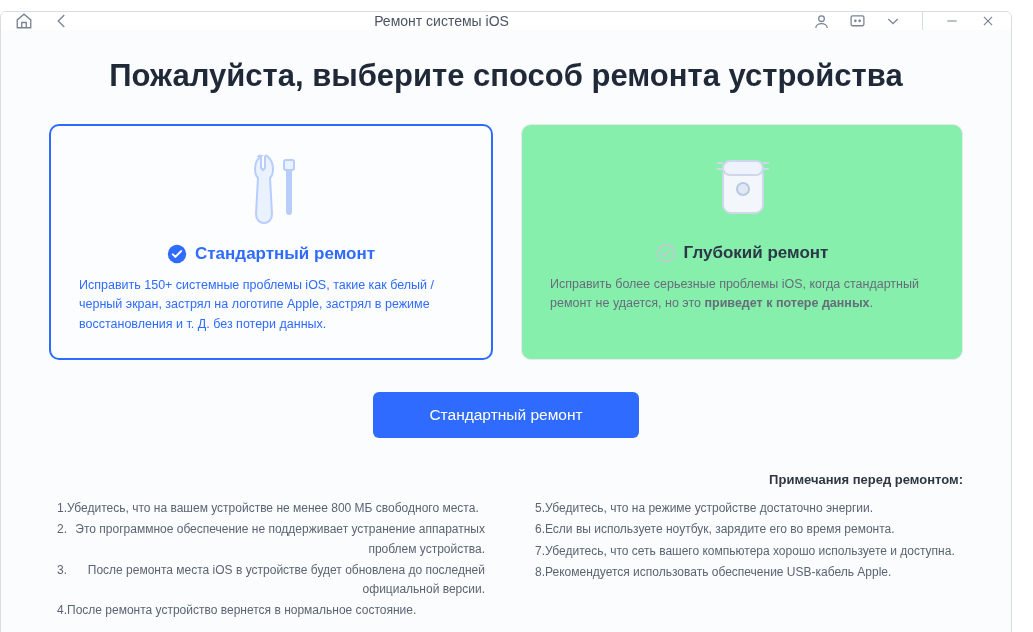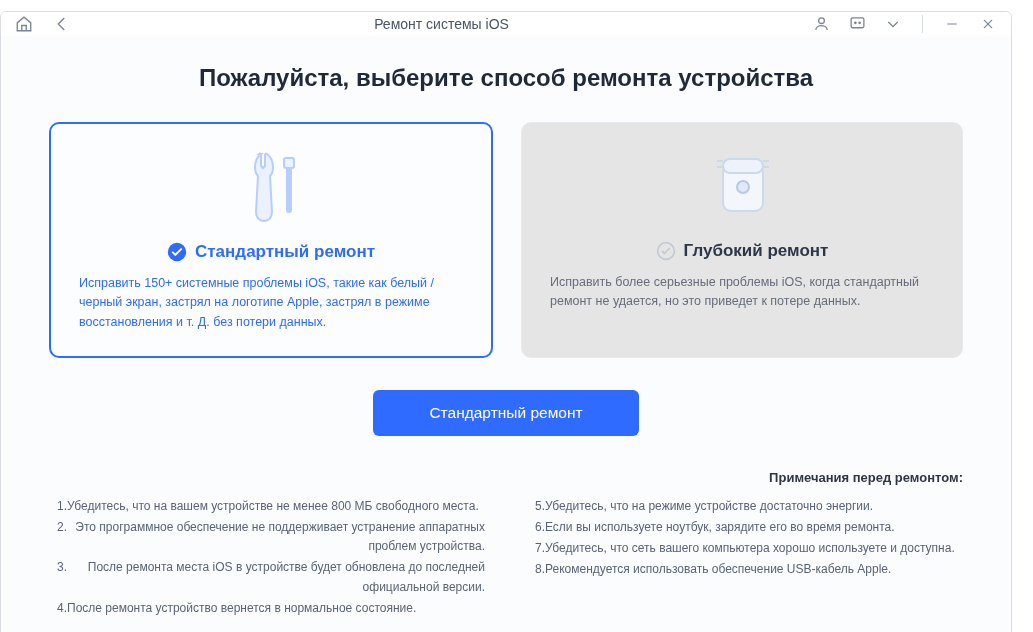--- a/index.html
+++ b/index.html
@@ -7,34 +7,34 @@
   .window { width: 1012px; height: 632px; border: 1px solid #d9dde3; border-radius: 6px; overflow: hidden; display: flex; flex-direction: column; background: #fbfcfe; margin-top: 11px; }
   
   .titlebar { height: 44px; display: flex; align-items: center; padding: 0 14px; background: #fff; }
   .tb-left { display: flex; align-items: center; gap: 20px; }
   .tb-center { flex: 1; text-align: center; font-size: 14px; color: #4b5563; }
   .tb-right { display: flex; align-items: center; gap: 18px; }
   .tb-icon { width: 18px; height: 18px; display: flex; align-items: center; justify-content: center; color: #7a8494; cursor: pointer; }
   .tb-divider { width: 1px; height: 18px; background: #d6dbe2; margin: 0 2px; }
   
   .content { flex: 1; padding: 28px 48px 22px; display: flex; flex-direction: column; }
-  .page-title { text-align: center; font-size: 24px; font-weight: 600; color: #1f2937; margin-bottom: 30px; }
+  .page-title { text-align: center; font-size: 31px; font-weight: 600; color: #1f2937; margin-bottom: 30px; }
   .cards { display: flex; gap: 28px; }
   .card { flex: 1; border-radius: 10px; padding: 22px 28px 24px; min-height: 212px; display: flex; flex-direction: column; align-items: center; cursor: pointer; }
   .card.selected { border: 2px solid #2f6bff; background: #fbfdff; }
-  .card.normal { border: 1px solid #e6e9ef; background: #e5e5e5; }
+  .card.normal { border: 1px solid #e6e9ef; background: #86efac; }
   .card-illus { height: 82px; width: 120px; display: flex; align-items: center; justify-content: center; margin-bottom: 14px; }
   .card-title { display: flex; align-items: center; gap: 8px; font-size: 17px; font-weight: 700; margin-bottom: 12px; }
   .card.selected .card-title { color: #2f6bff; }
   .card.normal .card-title { color: #2d3748; }
   .check-circle { width: 20px; height: 20px; display: flex; align-items: center; justify-content: center; }
   .card-desc { font-size: 12.5px; line-height: 1.55; }
   .card.selected .card-desc { color: #2f6bff; }
   .card.normal .card-desc { color: #666d79; }
-  .card-desc .bold { font-weight: 400; }
+  .card-desc .bold { font-weight: 700; }
   
   .cta-row { display: flex; justify-content: center; margin-top: 32px; }
   .cta-btn { background: #2f6bff; color: #fff; border: none; border-radius: 6px; padding: 14px 56px; font-size: 15.5px; font-weight: 500; cursor: pointer; }
   
   .notes { margin-top: 34px; text-align: right; }
   .notes-heading { font-size: 13px; font-weight: 700; color: #303642; margin-bottom: 12px; }
   .notes-cols { display: flex; gap: 42px; }
   .notes-col { flex: 1; }
   .notes-col ol { list-style: none; counter-reset: none; }
   .notes-col li { font-size: 12px; color: #5a6472; line-height: 1.6; margin-bottom: 2px; display: flex; }

